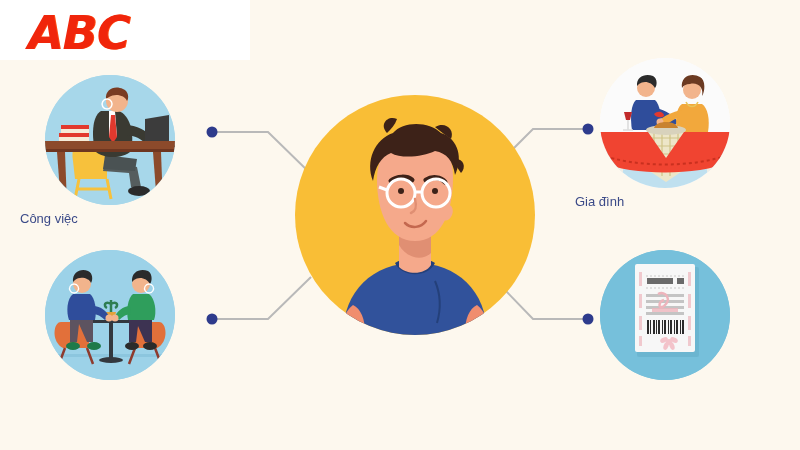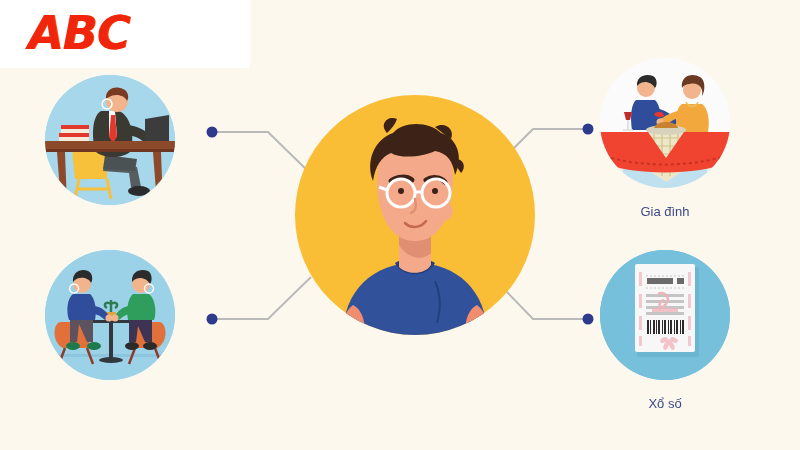--- a/index.html
+++ b/index.html
@@ -7,21 +7,21 @@
   body {
     background:#FDF8EE;
     font-family:"Liberation Sans", sans-serif;
     position:relative;
     overflow:hidden;
   }
   .stage { position:absolute; inset:0; }
 
   
   .logo-plate{
-    position:absolute; left:0; top:0; width:250px; height:68px;
+    position:absolute; left:0; top:0; width:250px; height:60px;
     background:#FFFFFF;
     padding-left:17px;
   }
   .logo-text{
     position:absolute; left:28px; top:6px;
     font-size:46px; font-weight:bold; font-style:italic;
     letter-spacing:-1px;
     color:#F0250B;
     font-family:"DejaVu Sans", sans-serif;
     text-shadow:1px 0 0 #FF4A12;
@@ -35,23 +35,22 @@
   .hero{ position:absolute; left:0; top:0; width:240px; height:240px; }
 
   
   .node{ position:absolute; }
   .node .bubble{
     position:relative; width:130px; height:130px; border-radius:50%;
     overflow:hidden;
   }
   .node .label{
     position:absolute; left:-25px; width:180px; top:136px;
-    text-align:center; font-size:13px; color:#3B4A88; font-weight:400;
+    text-align:left; font-size:13px; color:#3B4A88; font-weight:400;
     white-space:nowrap;
-    margin-top:10px;
   }
   #node-work   { left:45px;  top:75px;  }
   #node-friends{ left:45px;  top:250px; }
   #node-family { left:600px; top:58px;  }
   #node-lottery{ left:600px; top:250px; }
 
   .bub-blue-light{ background:#A7D7EA; }
   .bub-blue-mid  { background:#9CD2E8; }
   .bub-white     { background:#FBFBFB; }
   .bub-blue      { background:#76C0DB; }
@@ -166,20 +165,21 @@
         <rect x="0" y="74" width="130" height="3" fill="#6E3620"></rect>
         <path d="M12 77 L16 130 L22 130 L20 77 Z" fill="#8C4A2B"></path>
         <path d="M108 77 L112 130 L118 130 L116 77 Z" fill="#8C4A2B"></path>
 
         <rect x="14" y="58" width="30" height="4" fill="#E2392E"></rect>
         <rect x="14" y="62" width="30" height="4" fill="#F6EBD8"></rect>
         <rect x="16" y="54" width="28" height="4" fill="#F6EBD8"></rect>
         <rect x="16" y="50" width="28" height="4" fill="#E2392E"></rect>
       </svg>
     </div>
+    <div class="label">Công việc</div>
   </div>
 
   <div class="node" id="node-friends">
     <div class="bubble bub-blue-mid">
       <svg viewBox="0 0 130 130" width="130" height="130">
         <rect width="130" height="130" fill="#9CD2E8"></rect>
 
         <rect x="0" y="104" width="130" height="3" fill="#8CC6DE"></rect>
 
         <path d="M16 72 C8 72 6 92 18 98 L44 98 L44 72 Z" fill="#E2703A"></path>
@@ -318,20 +318,19 @@
 
         <g fill="#F3C3CA">
           <circle cx="69" cy="92" r="3"></circle>
           <ellipse cx="64" cy="90" rx="4" ry="2.4" transform="rotate(-25 64 90)"></ellipse>
           <ellipse cx="74" cy="90" rx="4" ry="2.4" transform="rotate(25 74 90)"></ellipse>
           <ellipse cx="66" cy="96" rx="2.4" ry="4" transform="rotate(20 66 96)"></ellipse>
           <ellipse cx="72" cy="96" rx="2.4" ry="4" transform="rotate(-20 72 96)"></ellipse>
         </g>
       </svg>
     </div>
-    <div class="label">Xổ số</div>
   </div>
 
   <div class="logo-plate">
     <div class="logo-text">ABC</div>
   </div>
 
 </div>
 
 </body></html>

